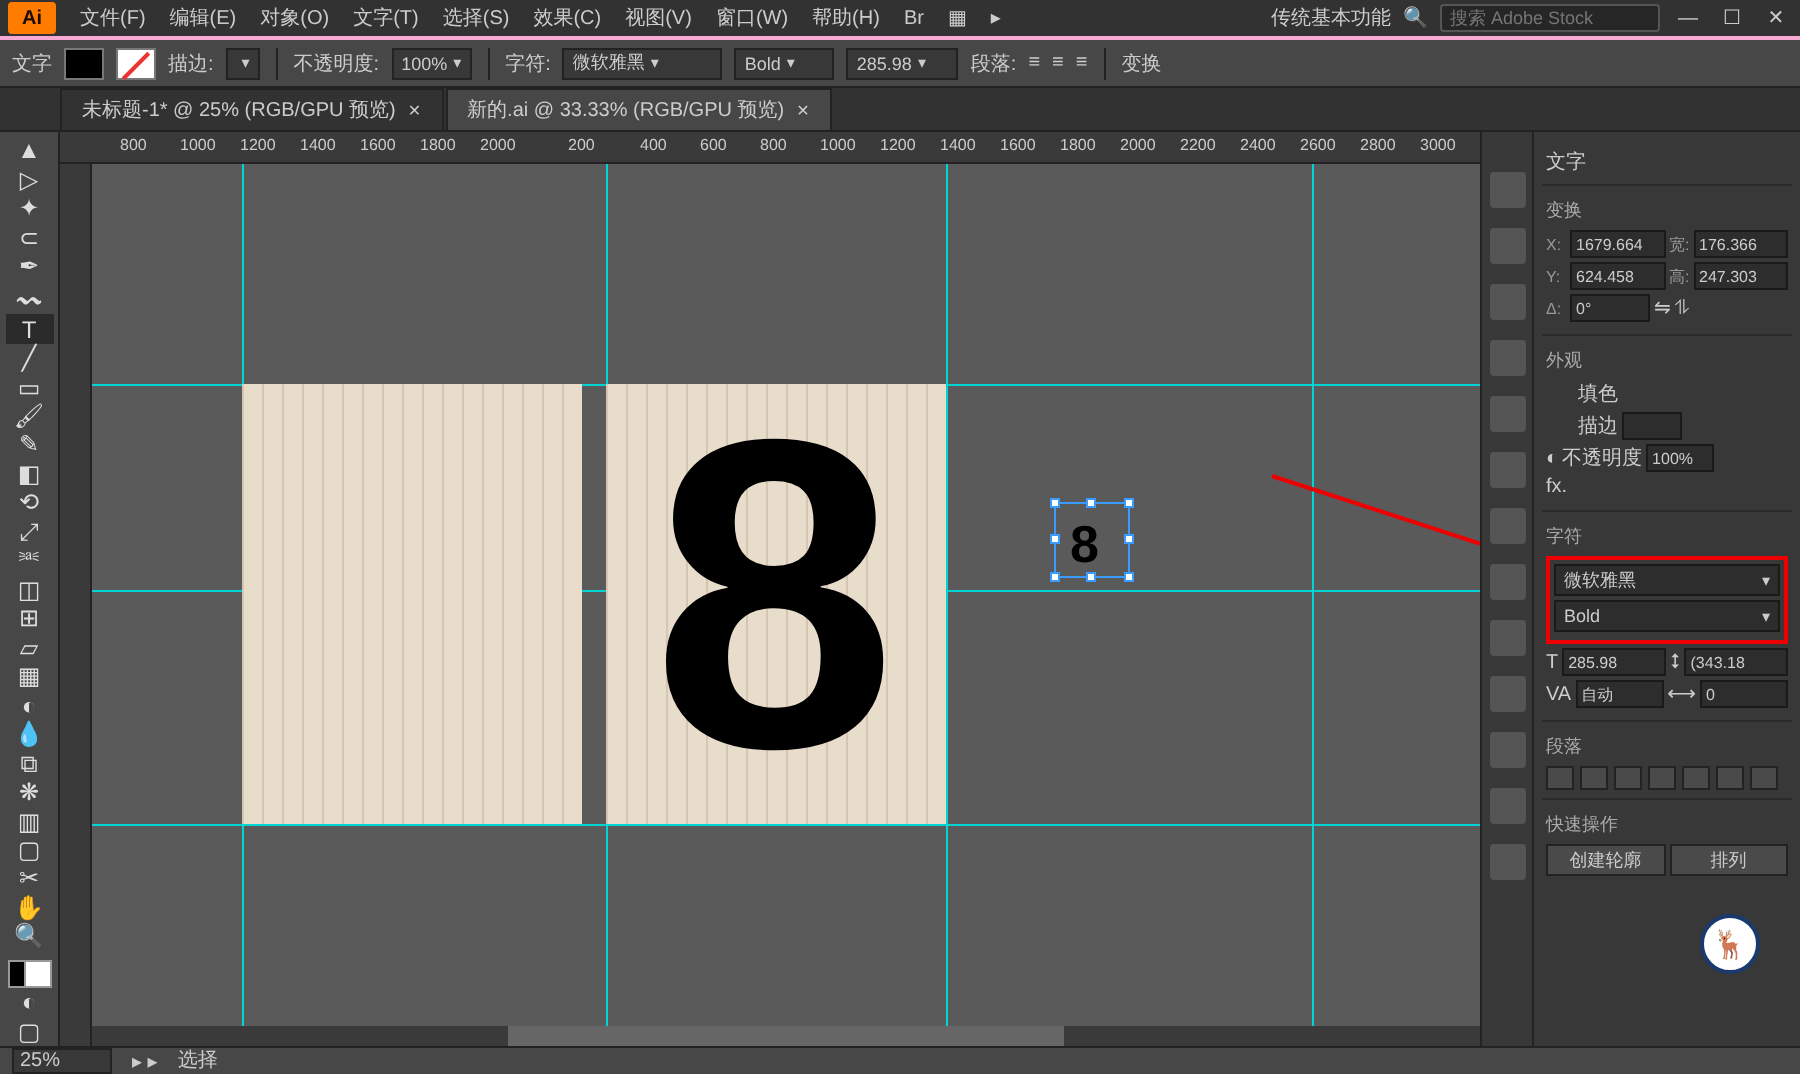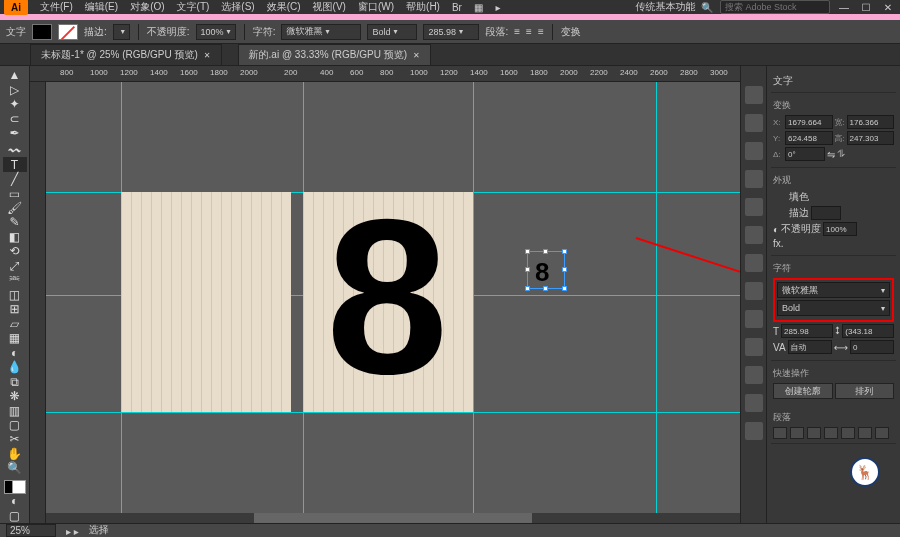--- a/index.html
+++ b/index.html
@@ -1,33 +1,33 @@
 <!DOCTYPE html>
 <html><head>
 <meta charset="utf-8">
 <style>
 *{margin:0;padding:0;box-sizing:border-box;font-family:"Microsoft YaHei",sans-serif;font-size:10px;color:#ccc;user-select:none}
 body{background:#323232;width:900px;height:537px;overflow:hidden;position:relative}
-.menubar{height:20px;background:#323232;display:flex;align-items:center;padding:0 4px;border-bottom:6px solid #f9a8d4}
+.menubar{height:20px;background:#323232;display:flex;align-items:center;padding:0 4px;border-bottom:2px solid #f9a8d4}
 .menubar .logo{width:24px;height:16px;background:#ff7c00;color:#1a0a00;font-weight:bold;display:flex;align-items:center;justify-content:center;font-size:10px;border-radius:2px;margin-right:6px}
 .menubar .menu-item{padding:0 6px;cursor:pointer}
 .menubar .sep{flex:1}
 .menubar .right{display:flex;align-items:center;gap:6px}
 .menubar .search{width:110px;height:14px;background:#262626;border:1px solid #555;border-radius:2px;padding:0 4px;font-size:9px;color:#888}
 .menubar .winbtn{width:16px;text-align:center;cursor:pointer}
 .optbar{height:24px;background:#474747;display:flex;align-items:center;padding:0 6px;border-bottom:1px solid #222;gap:6px}
 .optbar .lbl{font-size:10px}
 .optbar .swatch{width:20px;height:16px;background:#000;border:1px solid #777}
 .optbar .nostroke{width:20px;height:16px;background:#fff;border:1px solid #777;position:relative}
 .optbar .nostroke::after{content:"";position:absolute;left:0;right:0;top:50%;border-top:2px solid #e33;transform:rotate(-45deg)}
 .optbar .field{height:16px;background:#383838;border:1px solid #222;padding:0 4px;display:flex;align-items:center;font-size:9px}
 .optbar .dd::after{content:"▾";margin-left:3px;font-size:8px}
 .optbar .sep2{width:1px;height:16px;background:#222;margin:0 2px}
 .tabbar{height:22px;background:#323232;display:flex;align-items:flex-end;padding-left:30px;border-bottom:1px solid #222}
-.tabbar .tab{padding:3px 10px;background:#474747;border:1px solid #222;border-bottom:none;font-size:10px;margin-right:16px;cursor:pointer}
+.tabbar .tab{padding:3px 10px;background:#474747;border:1px solid #222;border-bottom:none;font-size:10px;margin-right:1px;cursor:pointer}
 .tabbar .tab.active{background:#323232}
 .tabbar .tab .x{margin-left:6px;font-size:8px}
 .main{position:absolute;top:66px;bottom:14px;left:0;right:0;display:flex}
 .toolbox{width:30px;background:#474747;border-right:1px solid #222;display:flex;flex-direction:column;align-items:center;padding-top:2px}
 .toolbox .tool{width:24px;height:22px;display:flex;align-items:center;justify-content:center;cursor:pointer;font-size:12px;color:#ddd}
 .toolbox .tool.sel{background:#2a2a2a}
 .toolbox .fillstroke{margin-top:4px;width:22px;height:22px;position:relative}
 .toolbox .fillstroke .f{position:absolute;left:0;top:0;width:14px;height:14px;background:#000;border:1px solid #999}
 .toolbox .fillstroke .s{position:absolute;right:0;bottom:0;width:14px;height:14px;background:#fff;border:1px solid #999}
 .canvaswrap{flex:1;display:flex;flex-direction:column;background:#5a5a5a;position:relative}
@@ -291,37 +291,37 @@
         <span>⭥</span>
         <div class="pf">(343.18</div>
       </div>
       <div class="row">
         <span>VA</span>
         <div class="pf">自动</div>
         <span>⟷</span>
         <div class="pf">0</div>
       </div>
     </div>
+    <div class="sec">
+      <div class="sectitle">段落</div>
+      <div class="alignrow">
+        <div class="ai"></div>
+        <div class="ai"></div>
+        <div class="ai"></div>
+        <div class="ai"></div>
+        <div class="ai"></div>
+        <div class="ai"></div>
+        <div class="ai"></div>
+      </div>
+    </div>
     <div class="sec" style="border:none">
       <div class="sectitle">快速操作</div>
       <div class="row">
         <div class="btn">创建轮廓</div>
         <div class="btn">排列</div>
-      </div>
-    </div>
-    <div class="sec">
-      <div class="sectitle">段落</div>
-      <div class="alignrow">
-        <div class="ai"></div>
-        <div class="ai"></div>
-        <div class="ai"></div>
-        <div class="ai"></div>
-        <div class="ai"></div>
-        <div class="ai"></div>
-        <div class="ai"></div>
       </div>
     </div>
   </div>
 </div>
 
 <div class="scroll-h">
     <div class="thumb"></div>
   </div>
 
 <div class="statusbar">

